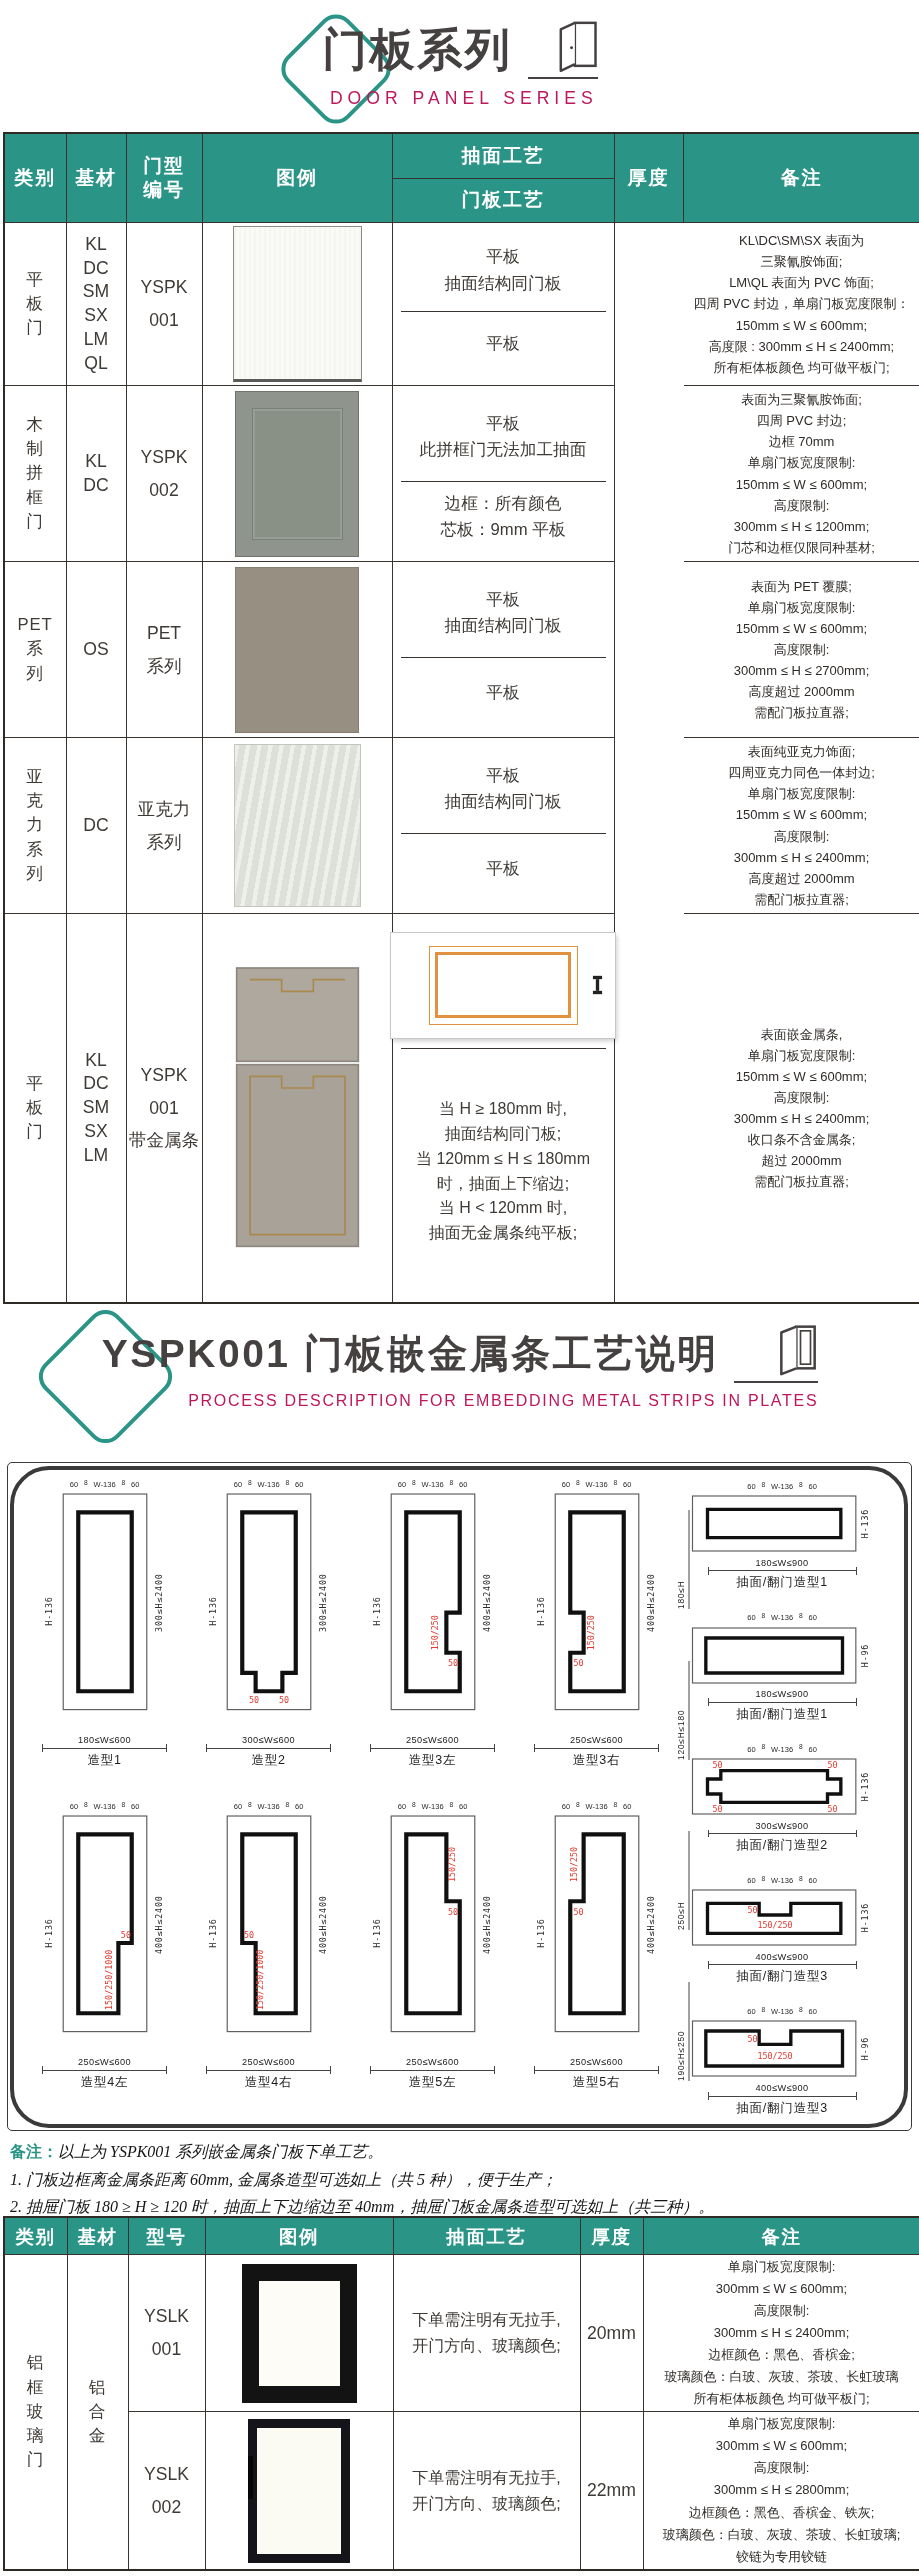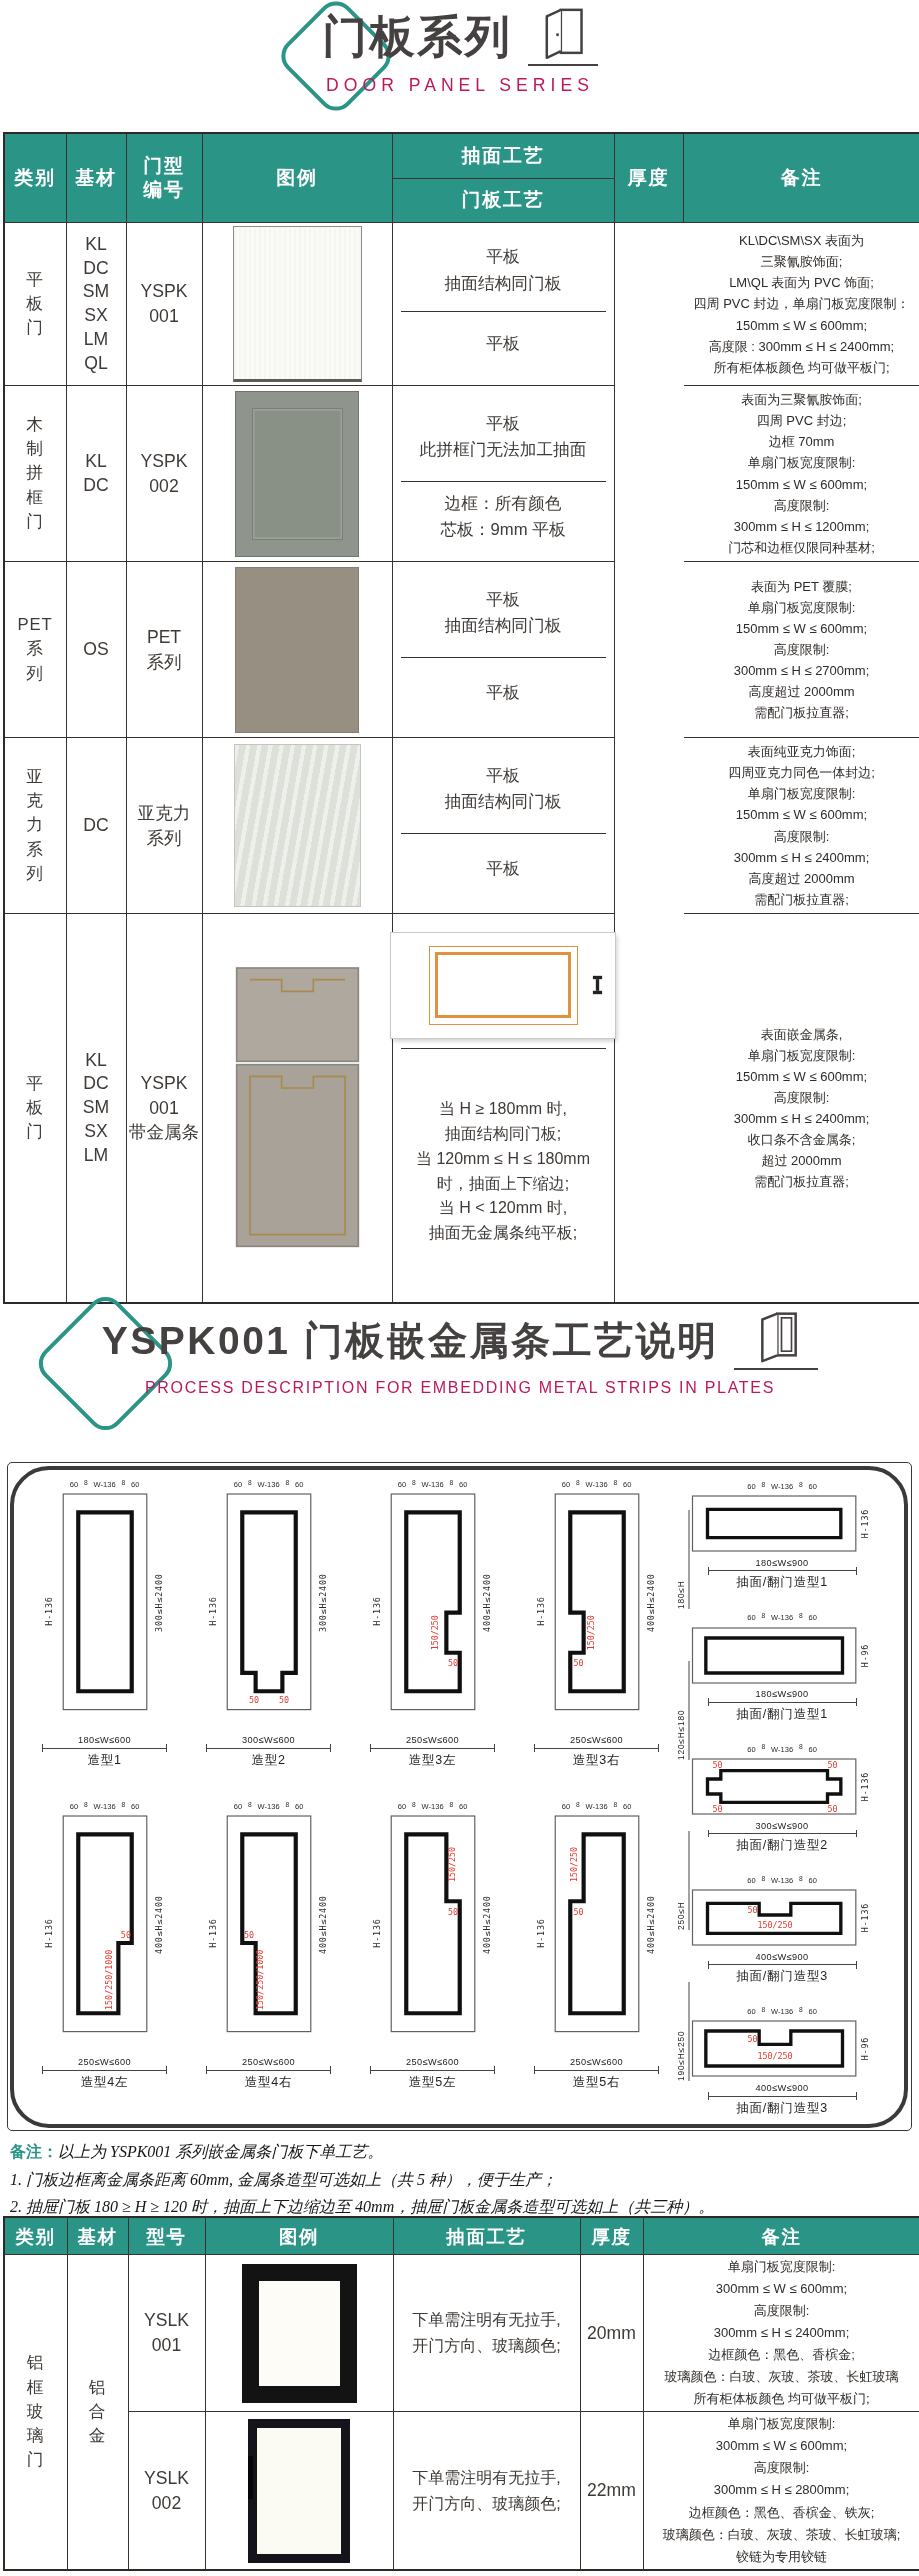--- a/index.html
+++ b/index.html
@@ -5,21 +5,21 @@
   :root{
     --accent:#2a9487; --red:#e23a2e; --orange:#e2913f;
     --ink:#3f3a36; --line:#38332e;
   }
   html,body{margin:0;padding:0;background:#fff;}
   .page{position:relative;width:920px;height:2576px;background:#fff;overflow:hidden;
         font-family:"Liberation Sans",sans-serif;color:var(--ink);}
 
   
   .hero{position:absolute;left:0;top:6.7px;width:920px;height:124px;}
-  .hero-wrap{position:relative;width:fit-content;margin:0 auto;text-align:center;}
+  .hero-wrap{position:relative;width:fit-content;margin:13px auto;text-align:right;}
   .diamond{position:absolute;border:4.2px solid var(--accent);border-radius:18.4px;
            transform:rotate(45deg);z-index:0;background:transparent;}
   .d1{width:80px;height:80px;left:-30px;top:5px;}
   .hero-title{position:relative;z-index:1;font-size:45px;font-weight:700;color:#454140;
               letter-spacing:2.5px;display:inline-block;vertical-align:middle;}
   .hero-sub{position:relative;z-index:1;margin-top:8.4px;font-size:17.6px;color:#be185d;letter-spacing:5px;}
   .door-ic{display:inline-block;vertical-align:middle;margin-left:11.7px;position:relative;z-index:1;}
   .under{height:2.5px;background:#454140;width:70px;margin:1.7px 0 0 auto;}
 
   .hero2{position:absolute;left:0;top:1311px;width:920px;height:147px;}
@@ -42,21 +42,21 @@
   .t2 .th{font-size:18.4px;}
   .last{border-right:none;}
   .bot{border-bottom:none;}
   .split{padding:0;justify-content:stretch;}
   .th-half{flex:1;display:flex;align-items:center;justify-content:center;width:100%;}
   .th-half.b{border-top:1.7px solid var(--line);}
   .cat{font-size:16.7px;line-height:1.3;letter-spacing:0.8px;}
   .cat div{line-height:1.45;}
   .base{font-size:17.6px;line-height:1.3;}
   .base div{line-height:1.35;}
-  .model{font-size:17.6px;}
+  .model{font-size:17.6px;gap:8px;}
   .model div{line-height:1.4;}
   .proc{padding:8px;justify-content:stretch;font-size:16.7px;}
   .proc-top{flex:11;display:flex;flex-direction:column;align-items:center;justify-content:center;
             width:100%;border-bottom:1.7px solid var(--line);line-height:1.6;}
   .proc-bottom{flex:9;display:flex;flex-direction:column;align-items:center;justify-content:center;
             width:100%;line-height:1.6;}
   .proc5 .proc-top{flex:34;}
   .proc5 .proc-bottom{flex:66;font-size:16px;line-height:1.55;}
   .remarks{font-size:13px;line-height:1.62;color:#2f2b28;padding:5px 3.3px;}
   .thick{font-size:17.6px;}

